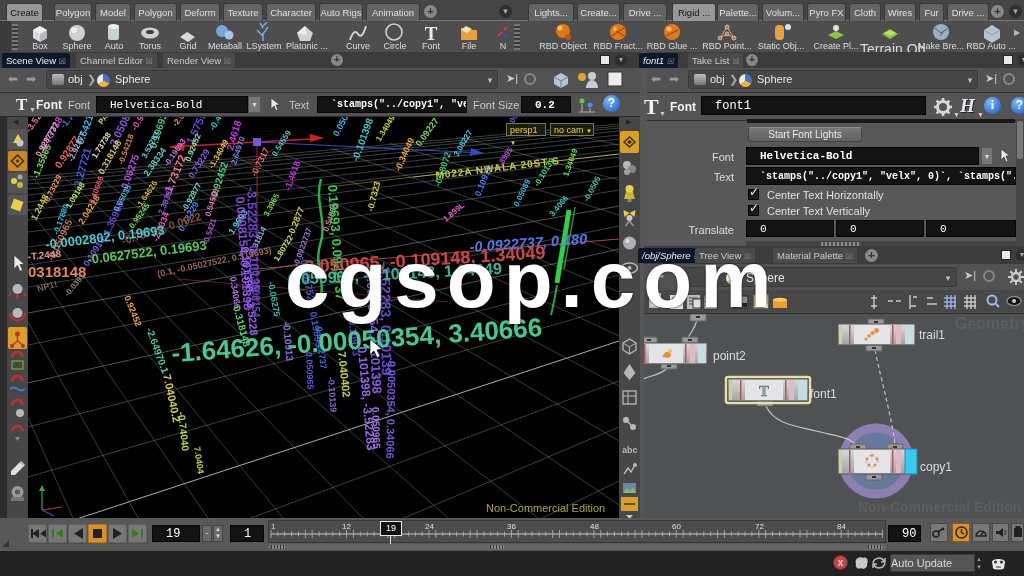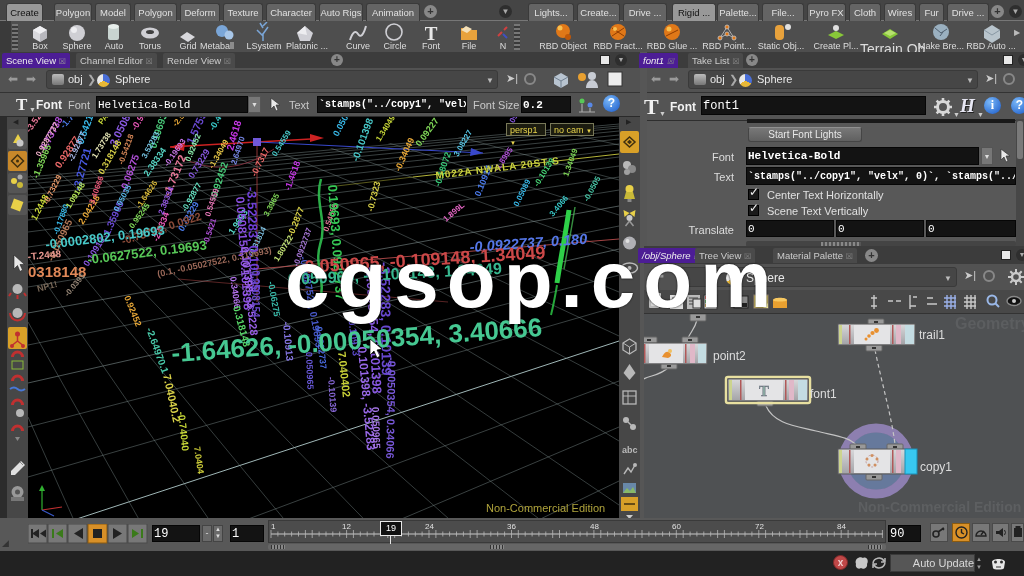--- a/index.html
+++ b/index.html
@@ -1,20 +1,20 @@
 <!DOCTYPE html>
 <html><head><meta charset="utf-8"><style>
 *{margin:0;padding:0;box-sizing:border-box}
 html,body{width:1024px;height:576px;overflow:hidden;background:#515151;font-family:"Liberation Sans",sans-serif}
 .abs{position:absolute}
 .tab{position:absolute;top:3px;height:18px;line-height:18px;text-align:center;font-size:9.5px;color:#e0e0e0;background:#646464;border:1px solid #3a3a3a;border-bottom:none;border-radius:3px 3px 0 0;white-space:nowrap;overflow:hidden}
 .tab.act{background:#989898;color:#111}
 .ptab{position:absolute;height:15px;line-height:15px;font-size:9.5px;color:#ccc;background:#4a4a4a;border-radius:2px 2px 0 0;padding:0 4px;white-space:nowrap}
-.ptab.act{background:#4c1d95;color:#eee}
-.fld{position:absolute;background:#131313;color:#fff;border:1px solid #060606;font-family:"Liberation Mono",monospace;font-size:11px;line-height:16px;padding-left:1px;white-space:nowrap;overflow:hidden}
+.ptab.act{background:#0f172a;color:#eee}
+.fld{position:absolute;background:#131313;color:#fff;border:1px solid #060606;font-family:"Liberation Mono",monospace;font-size:11px;line-height:16px;padding-left:13px;white-space:nowrap;overflow:hidden}
 .lbl{position:absolute;color:#e2e2e2;font-size:11px;white-space:nowrap}
 svg{position:absolute;display:block}
 </style></head>
 <body>
 
 <div class="abs" style="left:0;top:0;width:1024px;height:52px;background:#4e4e4e"></div>
 <div class="abs" style="left:0;top:0;width:11px;height:52px;background:#3a3a3a;color:#ccc;font-size:8px;text-align:center">▲</div>
 <div class="abs" style="left:0;top:0;width:1024px;height:21px;background:#454545;border-bottom:1px solid #777"></div>
 <div id="shelftabs">
 <div class="tab act" style="left:6px;width:37px">Create</div>
@@ -26,21 +26,21 @@
 <div class="tab" style="left:266px;width:50px">Character</div>
 <div class="tab" style="left:319px;width:44px">Auto Rigs</div>
 <div class="tab" style="left:366px;width:54px">Animation</div>
 <div class="abs" style="left:424px;top:5px;width:13px;height:13px;border-radius:7px;background:#888;color:#333;font-size:11px;line-height:13px;text-align:center;font-weight:bold">+</div>
 <div class="abs" style="left:499px;top:5px;width:13px;height:13px;border-radius:7px;background:#2e2e2e;color:#aaa;font-size:8px;line-height:13px;text-align:center">▼</div>
 <div class="tab" style="left:528px;width:46px">Lights...</div>
 <div class="tab" style="left:577px;width:43px">Create...</div>
 <div class="tab" style="left:623px;width:44px">Drive ...</div>
 <div class="tab act" style="left:672px;width:44px">Rigid ...</div>
 <div class="tab" style="left:717px;width:42px">Palette...</div>
-<div class="tab" style="left:762px;width:42px">File...</div>
+<div class="tab" style="left:762px;width:42px">Volum...</div>
 <div class="tab" style="left:807px;width:39px">Pyro FX</div>
 <div class="tab" style="left:849px;width:32px">Cloth</div>
 <div class="tab" style="left:884px;width:32px">Wires</div>
 <div class="tab" style="left:919px;width:25px">Fur</div>
 <div class="tab" style="left:947px;width:42px">Drive ...</div>
 <div class="abs" style="left:991px;top:5px;width:13px;height:13px;border-radius:7px;background:#888;color:#333;font-size:11px;line-height:13px;text-align:center;font-weight:bold">+</div>
 <div class="abs" style="left:1009px;top:5px;width:13px;height:13px;border-radius:7px;background:#2e2e2e;color:#aaa;font-size:8px;line-height:13px;text-align:center">▼</div>
 </div>
 <div id="shelftools">
 <svg style="left:0;top:22px" width="1024" height="30" viewBox="0 0 1024 30">
@@ -115,21 +115,21 @@
 
 <path d="M984 12 l8 -5 8 5 0 8 -8 5 -8 -5z" fill="#b8c4cc"></path>
         <path d="M984 12 l8 5 8 -5" stroke="#8898a4" fill="none"></path>
 </g>
 </svg>
 <div class="lbl" style="left:24px;top:41px;width:32px;text-align:center;font-size:9px;color:#ddd">Box</div>
 <div class="lbl" style="left:57px;top:41px;width:40px;text-align:center;font-size:9px;color:#ddd">Sphere</div>
 <div class="lbl" style="left:99px;top:41px;width:30px;text-align:center;font-size:9px;color:#ddd">Auto</div>
 <div class="lbl" style="left:134px;top:41px;width:32px;text-align:center;font-size:9px;color:#ddd">Torus</div>
 <div class="lbl" style="left:174px;top:41px;width:28px;text-align:center;font-size:9px;color:#ddd">Grid</div>
-<div class="lbl" style="left:200px;top:41px;width:50px;text-align:left;font-size:9px;color:#ddd">Metaball</div>
+<div class="lbl" style="left:200px;top:41px;width:50px;text-align:center;font-size:9px;color:#ddd">Metaball</div>
 <div class="lbl" style="left:240px;top:41px;width:48px;text-align:center;font-size:9px;color:#ddd">LSystem</div>
 <div class="lbl" style="left:282px;top:41px;width:50px;text-align:center;font-size:9px;color:#ddd">Platonic ...</div>
 <div class="lbl" style="left:340px;top:41px;width:36px;text-align:center;font-size:9px;color:#ddd">Curve</div>
 <div class="lbl" style="left:377px;top:41px;width:36px;text-align:center;font-size:9px;color:#ddd">Circle</div>
 <div class="lbl" style="left:416px;top:41px;width:30px;text-align:center;font-size:9px;color:#ddd">Font</div>
 <div class="lbl" style="left:456px;top:41px;width:26px;text-align:center;font-size:9px;color:#ddd">File</div>
 <div class="lbl" style="left:495px;top:41px;width:16px;text-align:center;font-size:9px;color:#ddd">N</div>
 <div class="lbl" style="left:532px;top:41px;width:62px;text-align:center;font-size:9px;color:#ddd">RBD Object</div>
 <div class="lbl" style="left:588px;top:41px;width:60px;text-align:center;font-size:9px;color:#ddd">RBD Fract...</div>
 <div class="lbl" style="left:642px;top:41px;width:60px;text-align:center;font-size:9px;color:#ddd">RBD Glue ...</div>
@@ -561,21 +561,21 @@
 <svg style="left:350px;top:27px" width="16" height="16" viewBox="0 0 16 16">
       <path d="M4 1 l0 11 3 -3 2 5 2 -1 -2 -5 4 0z" fill="#e8e8e8" stroke="#333" stroke-width="0.7"></path>
     </svg>
 <span class="lbl" style="left:40px;top:50px;width:47px;text-align:right;color:#ddd">Text</span>
 <div class="fld" style="left:99px;top:46px;width:270px;height:18px;font-weight:bold;font-size:10px;line-height:17px">`stamps("../copy1", "velx", 0)`, `stamps("../c</div>
 <div class="abs" style="left:101px;top:68px;width:11px;height:11px;background:#1a1a1a;border:1px solid #000"></div>
 <span class="abs" style="left:102px;top:64px;color:#f0f0f0;font-size:12px">✓</span>
 <span class="lbl" style="left:120px;top:68px;color:#e0e0e0">Center Text Horizontally</span>
 <div class="abs" style="left:101px;top:84px;width:11px;height:11px;background:#1a1a1a;border:1px solid #000"></div>
 <span class="abs" style="left:102px;top:80px;color:#f0f0f0;font-size:12px">✓</span>
-<span class="lbl" style="left:120px;top:84px;color:#e0e0e0">Scene Text Vertically</span>
+<span class="lbl" style="left:120px;top:84px;color:#e0e0e0">Center Text Vertically</span>
 <span class="lbl" style="left:20px;top:103px;width:67px;text-align:right;color:#ddd">Translate</span>
 <div class="fld" style="left:99px;top:99px;width:88px;height:17px">0</div>
 <div class="fld" style="left:189px;top:99px;width:88px;height:17px">0</div>
 <div class="fld" style="left:279px;top:99px;width:90px;height:17px">0</div>
 <div class="abs" style="left:99px;top:120px;width:270px;height:6px;background:#444;border-radius:2px">
       <span class="abs" style="left:75px;top:1px;width:40px;height:4px;background:repeating-linear-gradient(to right,#888 0 2px,#555 2px 4px)"></span>
     </div>
 <div class="abs" style="left:369px;top:-2px;width:8px;height:128px;background:#474747">
       <span class="abs" style="left:1px;top:2px;width:6px;height:38px;background:#7a7a7a;border-radius:2px"></span>
     </div>
@@ -947,21 +947,21 @@
 </div>
 
 <div class="abs" style="left:0;top:551px;width:1024px;height:25px;background:#222" id="statusbar">
 <span class="abs" style="left:833px;top:4px;width:15px;height:15px;border-radius:8px;background:#c04848;border:1px solid #802828;color:#f0d0d0;font-size:10px;font-weight:bold;text-align:center;line-height:14px">x</span>
 <svg style="left:853px;top:4px" width="16" height="16" viewBox="0 0 16 16">
       <path d="M3 9 c-2 -5 4 -8 7 -6 c4 -2 6 3 4 6 c1 4 -4 6 -6 4 c-3 2 -6 -1 -5 -4z" fill="#c8c8c8"></path>
     </svg>
 <svg style="left:871px;top:4px" width="16" height="16" viewBox="0 0 16 16">
       <path d="M2 8 a6 6 0 0 1 11 -2 m1 -3 v4 h-4 M14 8 a6 6 0 0 1 -11 2 m-1 3 v-4 h4" fill="none" stroke="#b8b8b8" stroke-width="1.5"></path>
     </svg>
-<div class="abs" style="left:890px;top:3px;width:85px;height:18px;background:#565656;border:1px solid #3a3a3a;color:#d8d8d8;font-size:11px;text-align:right;line-height:17px">Auto Update</div>
+<div class="abs" style="left:890px;top:3px;width:85px;height:18px;background:#565656;border:1px solid #3a3a3a;color:#d8d8d8;font-size:11px;text-align:left;line-height:17px">Auto Update</div>
 <div class="abs" style="left:976px;top:4px;color:#999;font-size:6px;line-height:8px">▲<br>▼</div>
 <svg style="left:989px;top:3px" width="19" height="19" viewBox="0 0 19 19">
       <path d="M3 8 c0 -4 13 -4 13 0 l-1 6 c0 2 -11 2 -11 0z" fill="#e8e8e8"></path>
       <circle cx="6.5" cy="8" r="1.5" fill="#333"></circle>
       <circle cx="12.5" cy="8" r="1.5" fill="#333"></circle>
       <path d="M7 13 h5" stroke="#333"></path>
     </svg>
 </div>
 
 <div class="abs" style="left:285px;top:240px;width:520px;font-family:'Liberation Sans',sans-serif;font-weight:bold;font-size:80px;color:#fff;letter-spacing:8px;text-shadow:0 0 2px #000;z-index:50;line-height:80px">cgsop.co<span style="letter-spacing:0">m</span></div>

